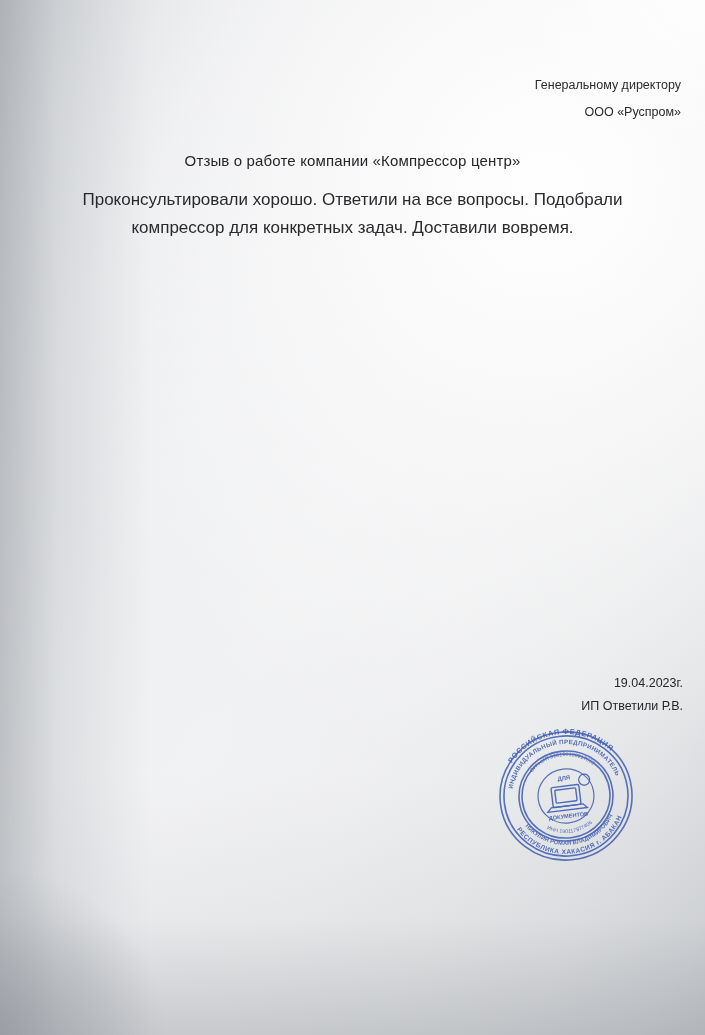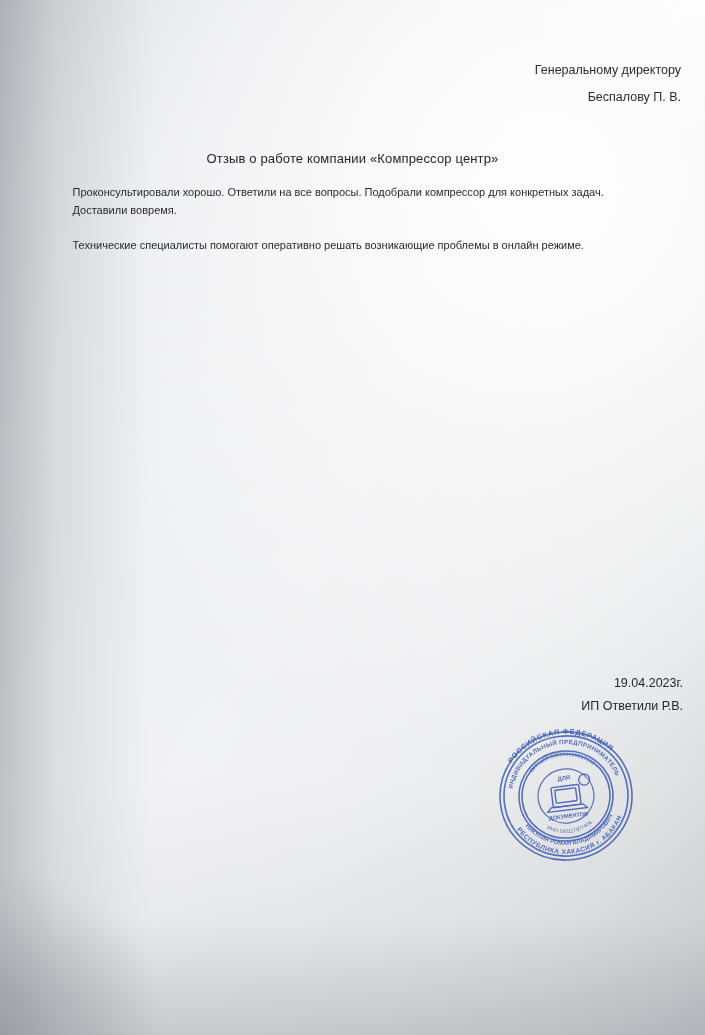--- a/index.html
+++ b/index.html
@@ -51,50 +51,51 @@
     position: absolute;
     left: 0; bottom: 0;
     width: 230px; height: 230px;
     background: radial-gradient(100% 100% at 0% 100%, rgba(140,144,150,0.55) 0%, rgba(140,144,150,0.0) 72%);
     pointer-events: none;
   }
 
   .content {
     position: relative;
     z-index: 3;
-    padding: 1px 22px;
+    padding: 16px 22px;
   }
 
   
   .addressee {
     margin-top: 56px;
     text-align: right;
     color: #2b2b2e;
     font-size: 12.5px;
     line-height: 2.15;
     padding-right: 2px;
   }
   .addressee div { white-space: nowrap; }
 
   
   .doc-title {
-    margin-top: 40px;
+    margin-top: 26px;
     text-align: center;
-    font-size: 13px;
+    font-size: 15px;
     color: #26262a;
     letter-spacing: 0.15px;
   }
 
   
   .body-text {
     margin: 0 auto;
     width: 560px;
   }
   .body-text p {
-    font-size: 11px;
+    text-align: center;
+    font-size: 17px;
     line-height: 1.65;
     color: #2a2a2e;
     margin: 17px 0 0 0;
   }
 
   
   .sign-area {
     position: absolute;
     right: 22px;
     top: 672px;
@@ -128,28 +129,27 @@
 <div class="page">
   <div class="shade-topright"></div>
   <div class="shade-left"></div>
   <div class="shade-bottom"></div>
   <div class="shade-corner-bl"></div>
 
   <div class="content">
 
     <div class="addressee">
       <div>Генеральному директору</div>
-      <div>Беспалову П. В.</div>
+      <div>ООО «Руспром»</div>
     </div>
 
     <div class="doc-title">Отзыв о работе компании «Компрессор центр»</div>
 
     <div class="body-text">
       <p>Проконсультировали хорошо. Ответили на все вопросы. Подобрали компрессор для конкретных задач. Доставили вовремя.</p>
-      <p>Технические специалисты помогают оперативно решать возникающие проблемы в онлайн режиме.</p>
     </div>
 
     <div class="spacer"></div>
   </div>
 
   <div class="sign-area">
     <div>19.04.2023г.</div>
     <div>ИП Ответили Р.В.</div>
   </div>
 

